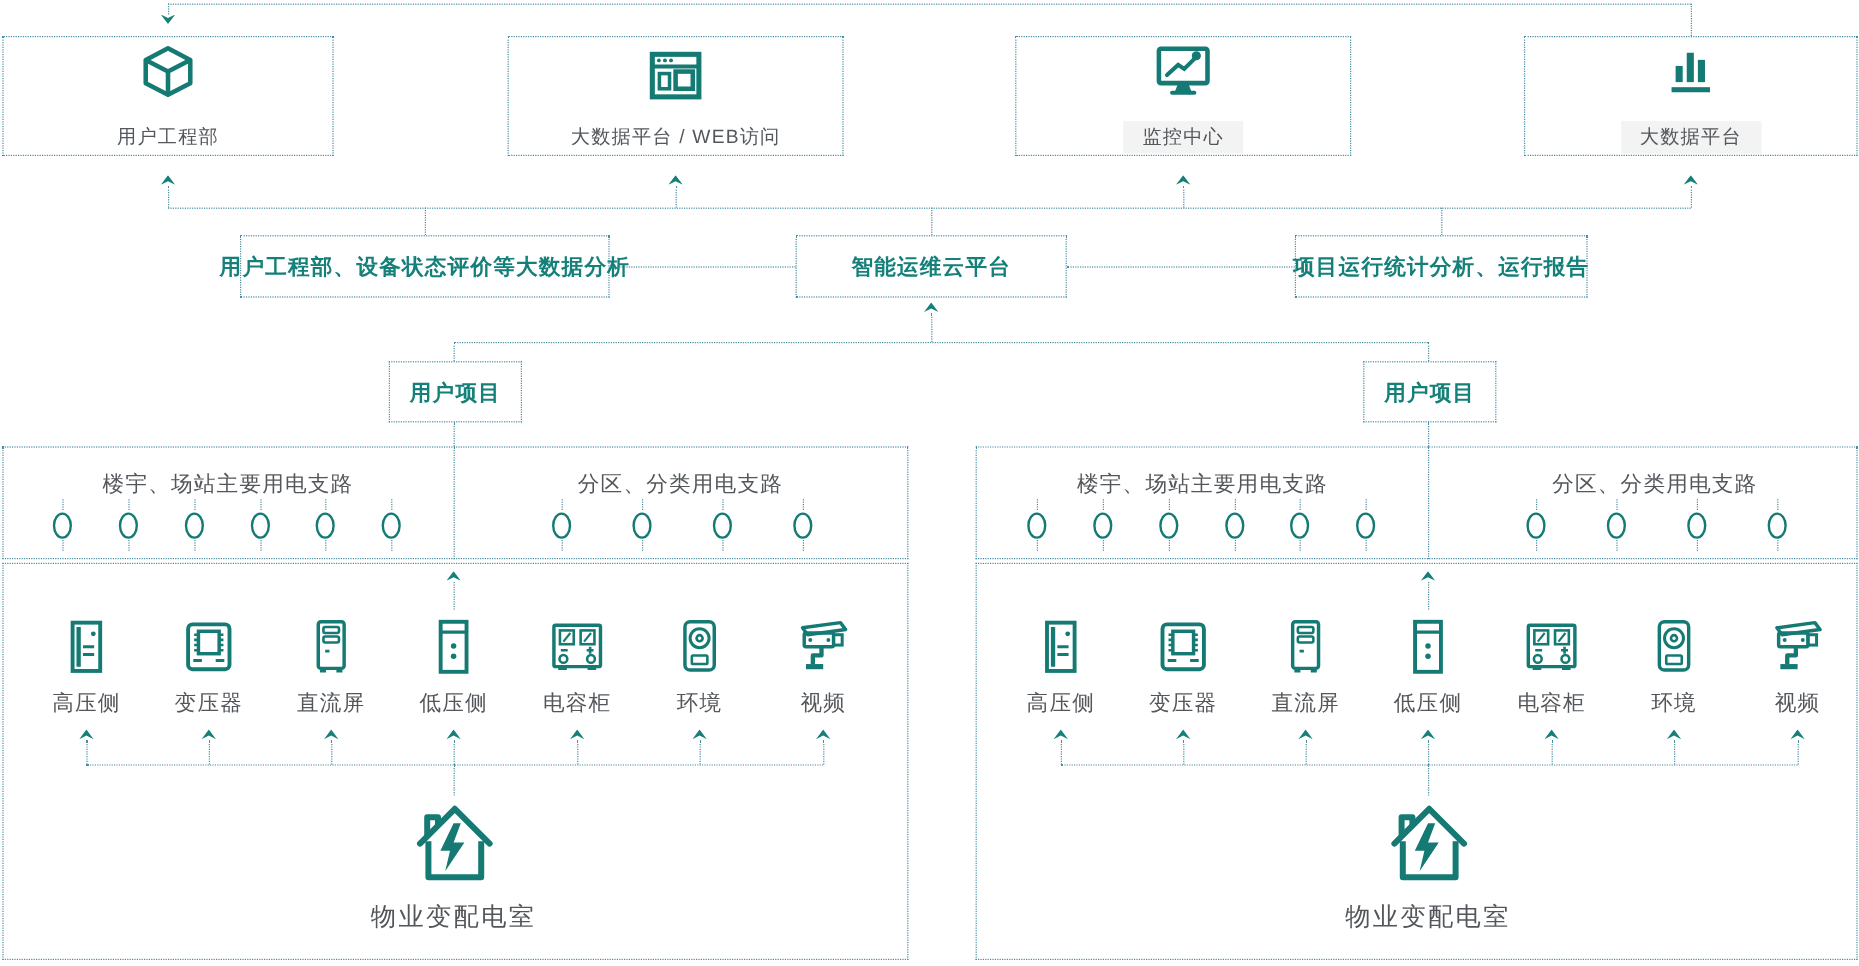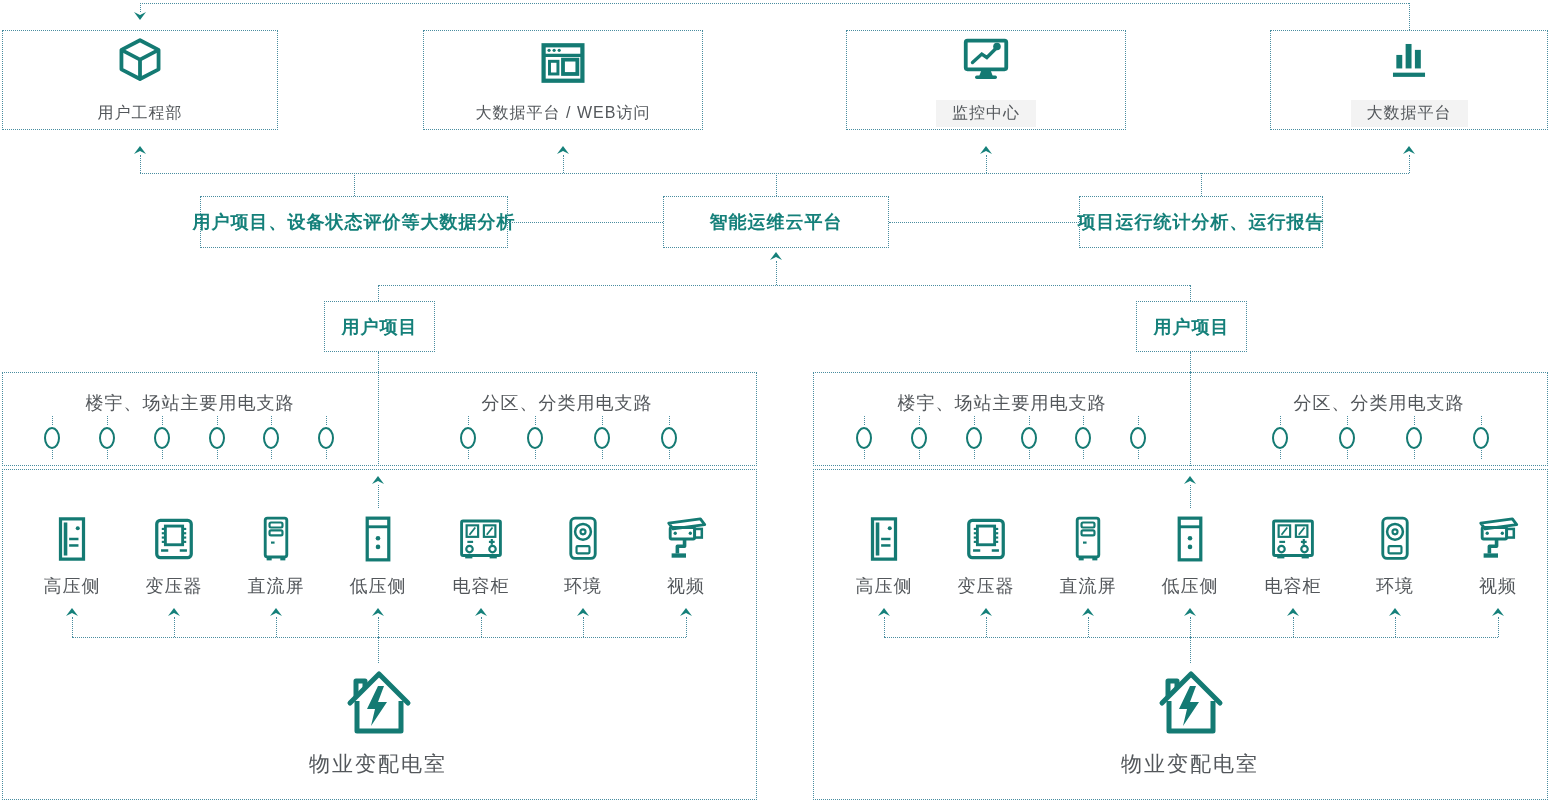--- a/index.html
+++ b/index.html
@@ -221,21 +221,21 @@
       <svg width="12" height="8">
         <use href="#s-arr"></use>
       </svg>
     </div>
   <div class="vl" style="left:1409px;top:155px;height:18px;"></div>
   <div class="vl" style="left:354px;top:173px;height:23px;"></div>
   <div class="vl" style="left:776px;top:173px;height:23px;"></div>
   <div class="vl" style="left:1201px;top:173px;height:23px;"></div>
 
   <div class="box midbox" style="left:200px;top:196px;width:308px;height:52px;">
-    <span>用户项目、设备状态评价等大数据分析</span>
+    <span>用户工程部、设备状态评价等大数据分析</span>
   </div>
   <div class="box midbox" style="left:1079px;top:196px;width:244px;height:52px;">
     <span>项目运行统计分析、运行报告</span>
   </div>
   <div class="box midbox" style="left:663px;top:196px;width:226px;height:52px;">
     <span>智能运维云平台</span>
   </div>
   <div class="hl" style="left:508px;top:222px;width:155px;"></div>
   <div class="hl" style="left:889px;top:222px;width:190px;"></div>
 

